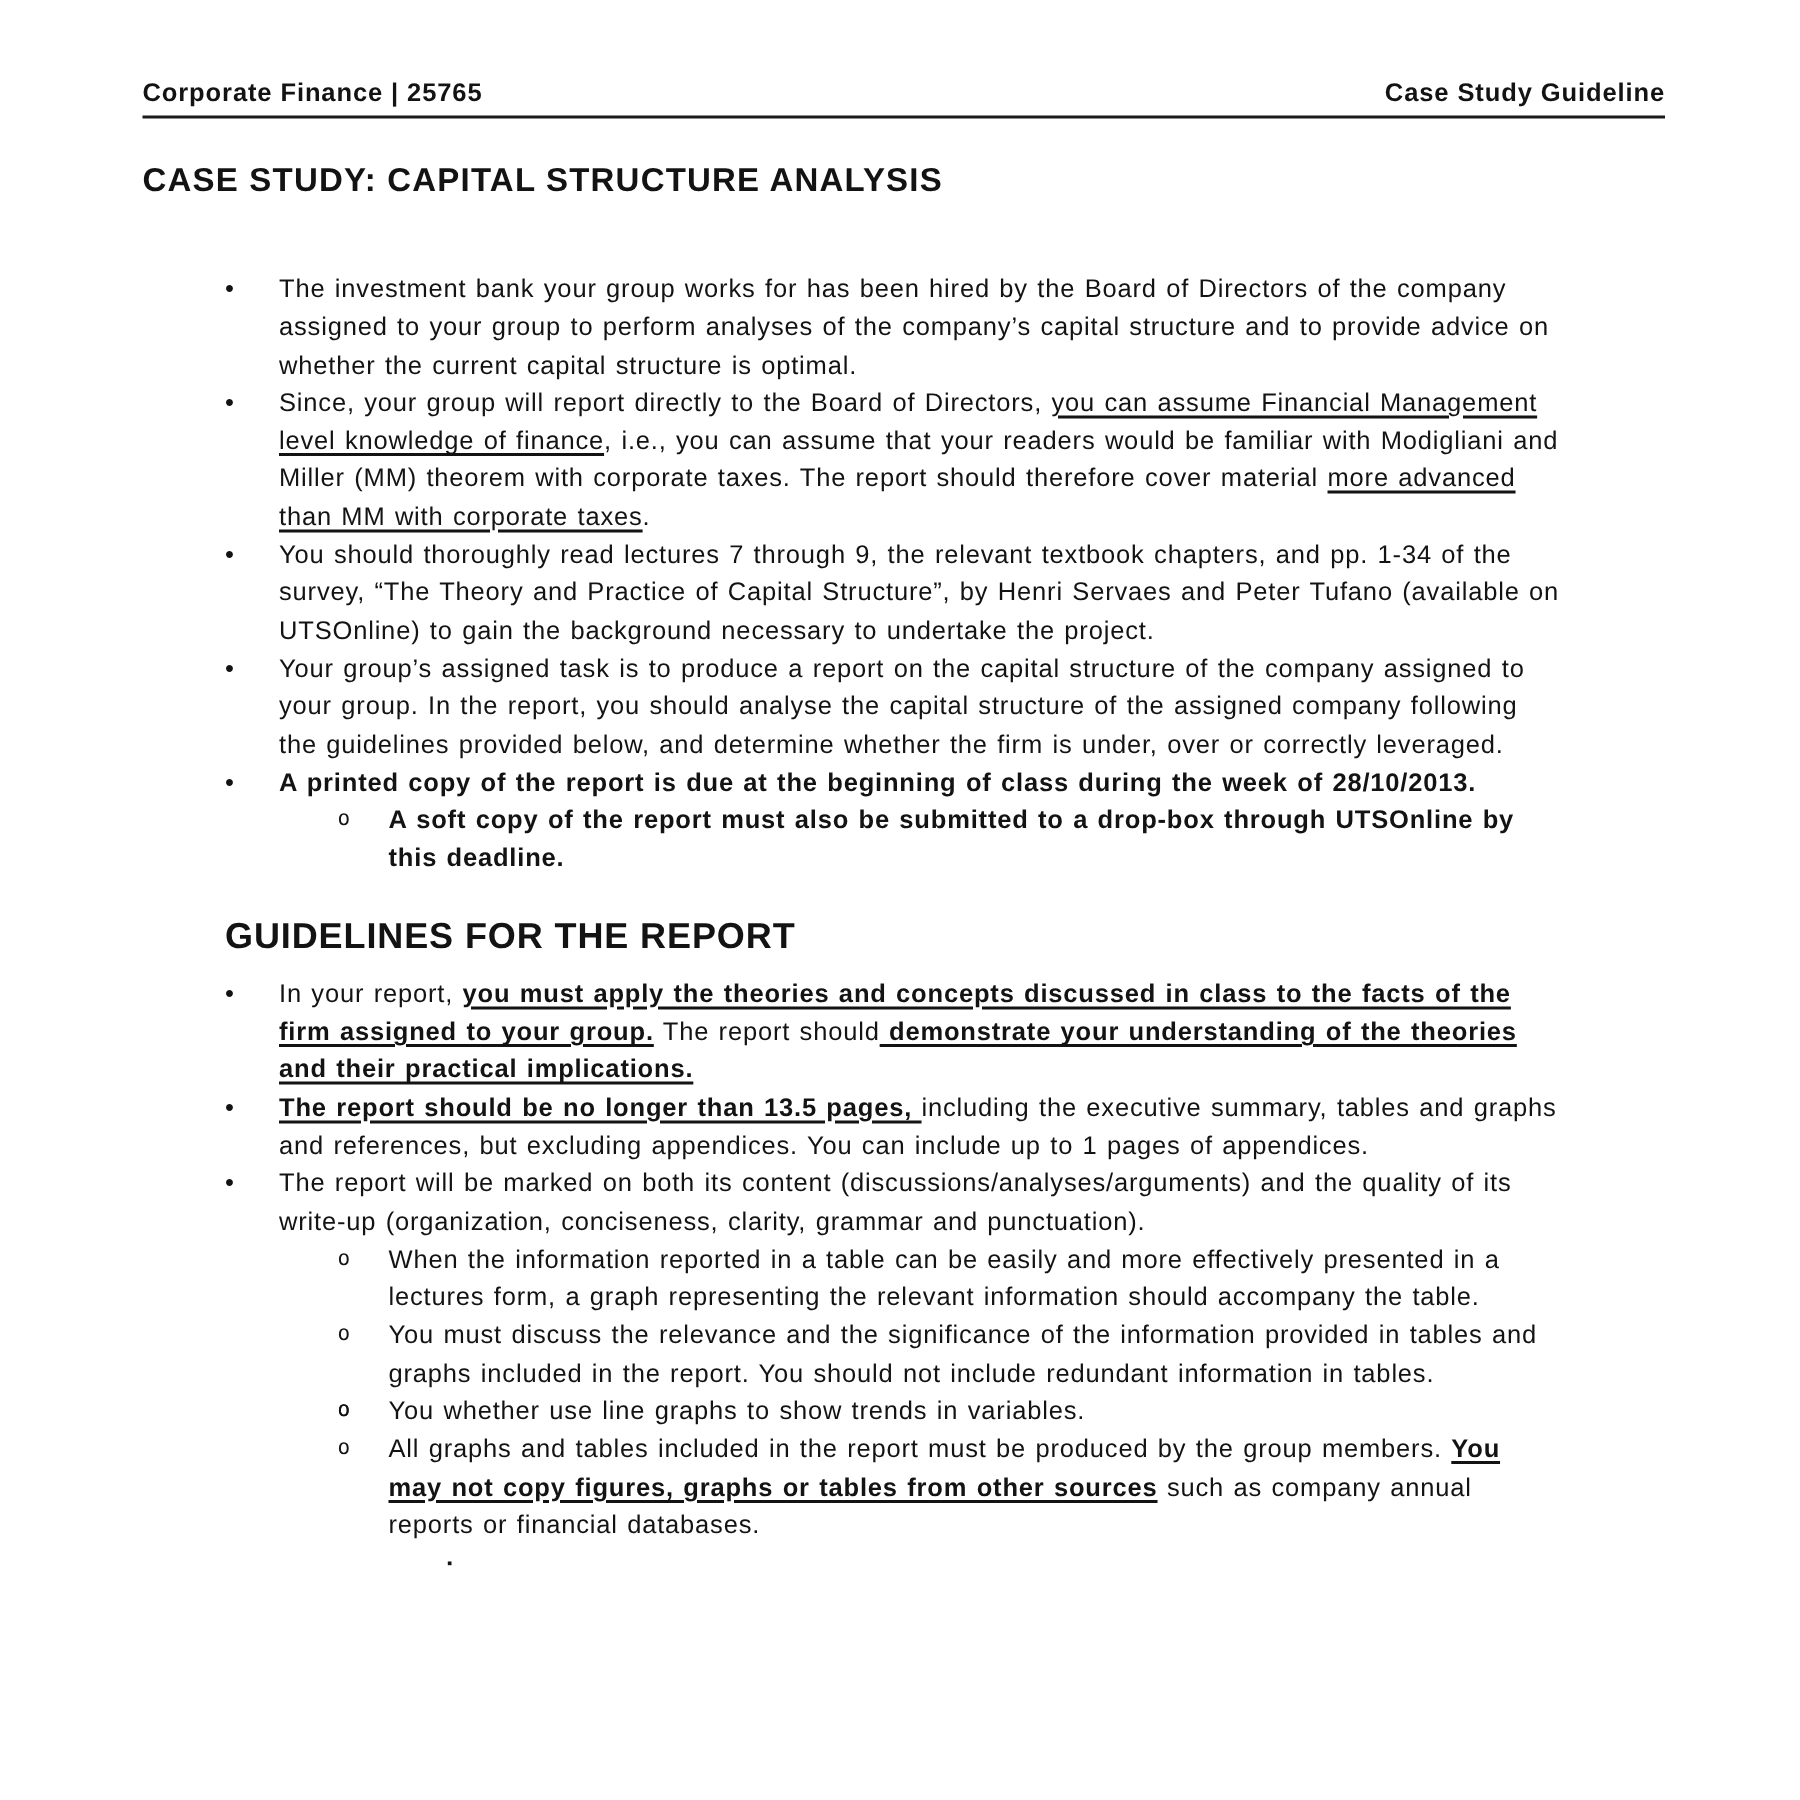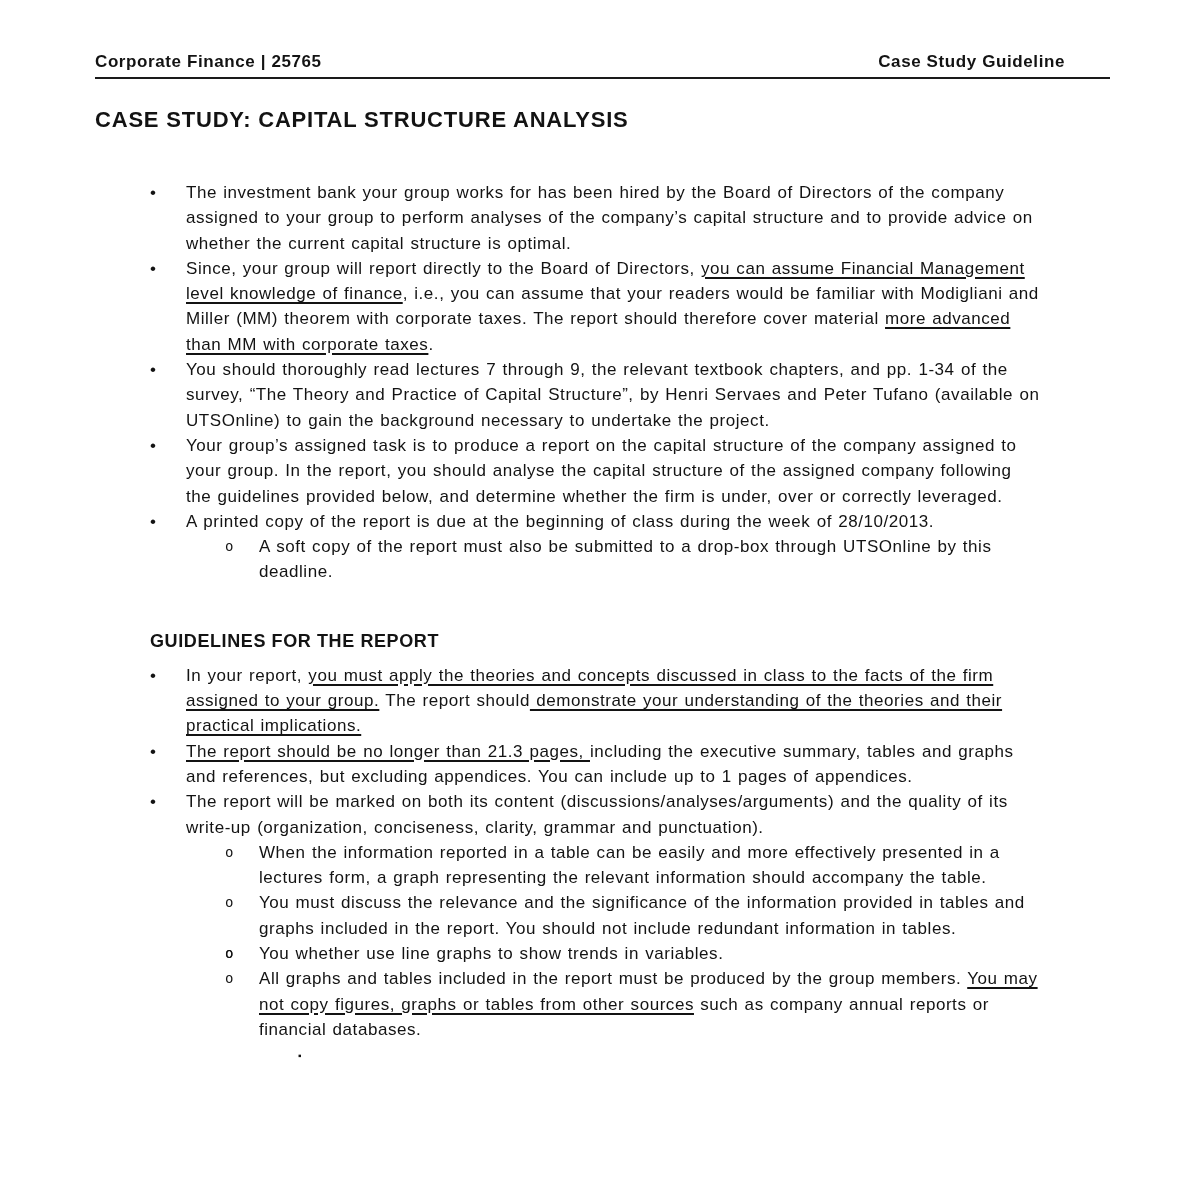--- a/index.html
+++ b/index.html
@@ -11,21 +11,21 @@
     background:#ffffff;
     color:#131313;
     font-family:"Liberation Sans", sans-serif;
   }
   .hdr{
     display:flex;justify-content:space-between;align-items:flex-end;
     border-bottom:2px solid #1a1a1a;
     padding-bottom:5px;
     font-weight:bold;font-size:17px;letter-spacing:0.6px;
   }
-  .hdr .hdr-right{margin-right:45px;}
+  .hdr .hdr-right{}
   .doc-title{
     text-align:left;
     font-size:22px;font-weight:bold;letter-spacing:0.8px;
     margin:28px 0 0 0;
   }
   .list{margin:0;}
   .list.intro{margin-top:47px;}
   .li{
     position:relative;
     padding-right:70px;
@@ -33,24 +33,24 @@
     letter-spacing:0.55px;word-spacing:1px;
   }
   .ind0{padding-left:91px;}
   .ind1{padding-left:164px;}
   .ind2{padding-left:238px;}
   .marker{position:absolute;top:0;}
   .m0{left:55px;}
   .m1{left:130px;font-family:"DejaVu Sans Mono", monospace;font-size:14px;}
   .m2{left:203px;font-size:10px;top:1px;}
   .sec-heading{
-    font-size:18px;font-weight:bold;letter-spacing:0.6px;
-    margin:46px 0 11px 55px;
+    font-size:24px;font-weight:bold;letter-spacing:0.6px;
+    margin:26px 0 11px 55px;
   }
-  .b{font-weight:normal;}
+  .b{font-weight:bold;}
   .u{text-decoration:underline;text-decoration-thickness:1.6px;text-underline-offset:3px;}
   .footer{
     position:absolute;left:95px;right:90px;top:1124px;
     text-align:center;font-size:16px;
   }
 </style>
 </head>
 <body>
 
 <div class="page">
@@ -68,21 +68,21 @@
       <div class="li ind0"><span class="marker m0">•</span><span class="content"><span>You should thoroughly read lectures 7 through 9, the relevant textbook chapters, and pp. 1-34 of the survey, “The Theory and Practice of Capital Structure”, by Henri Servaes and Peter Tufano (available on UTSOnline) to gain the background necessary to undertake the project.</span></span></div>
       <div class="li ind0"><span class="marker m0">•</span><span class="content"><span>Your group’s assigned task is to produce a report on the capital structure of the company assigned to your group. In the report, you should analyse the capital structure of the assigned company following the guidelines provided below, and determine whether the firm is under, over or correctly leveraged.</span></span></div>
       <div class="li ind0"><span class="marker m0">•</span><span class="content"><span class="b">A printed copy of the report is due at the beginning of class during the week of 28/10/2013.</span></span></div>
       <div class="li ind1"><span class="marker m1">o</span><span class="content"><span class="b">A soft copy of the report must also be submitted to a drop-box through UTSOnline by this deadline.</span></span></div>
     </div>
 
   <h2 class="sec-heading">GUIDELINES FOR THE REPORT</h2>
 
   <div class="list guidelines" id="guidelines-list">
       <div class="li ind0"><span class="marker m0">•</span><span class="content"><span>In your report, </span><span class="b u">you must apply the theories and concepts discussed in class to the facts of the firm assigned to your group.</span><span> The report should</span><span class="b u"> demonstrate your understanding of the theories and their practical implications.</span></span></div>
-      <div class="li ind0"><span class="marker m0">•</span><span class="content"><span class="b u">The report should be no longer than 21.3 pages, </span><span>including the executive summary, tables and graphs and references, but excluding appendices. You can include up to 1 pages of appendices.</span></span></div>
+      <div class="li ind0"><span class="marker m0">•</span><span class="content"><span class="b u">The report should be no longer than 13.5 pages, </span><span>including the executive summary, tables and graphs and references, but excluding appendices. You can include up to 1 pages of appendices.</span></span></div>
       <div class="li ind0"><span class="marker m0">•</span><span class="content"><span>The report will be marked on both its content (discussions/analyses/arguments) and the quality of its write-up (organization, conciseness, clarity, grammar and punctuation).</span></span></div>
       <div class="li ind1"><span class="marker m1">o</span><span class="content"><span>When the information reported in a table can be easily and more effectively presented in a lectures form, a graph representing the relevant information should accompany the table.</span></span></div>
       <div class="li ind1"><span class="marker m1">o</span><span class="content"><span>You must discuss the relevance and the significance of the information provided in tables and graphs included in the report. You should not include redundant information in tables.</span></span></div>
       <div class="li ind1"><span class="marker m1">o</span></div>
       <div class="li ind1"><span class="marker m1">o</span><span class="content"><span>You whether use line graphs to show trends in variables.</span></span></div>
       <div class="li ind1"><span class="marker m1">o</span><span class="content"><span>All graphs and tables included in the report must be produced by the group members. </span><span class="b u">You may not copy figures, graphs or tables from other sources</span><span> such as company annual reports or financial databases.</span></span></div>
       <div class="li ind2"><span class="marker m2">▪</span></div>
     </div>
 
   <div class="footer">

